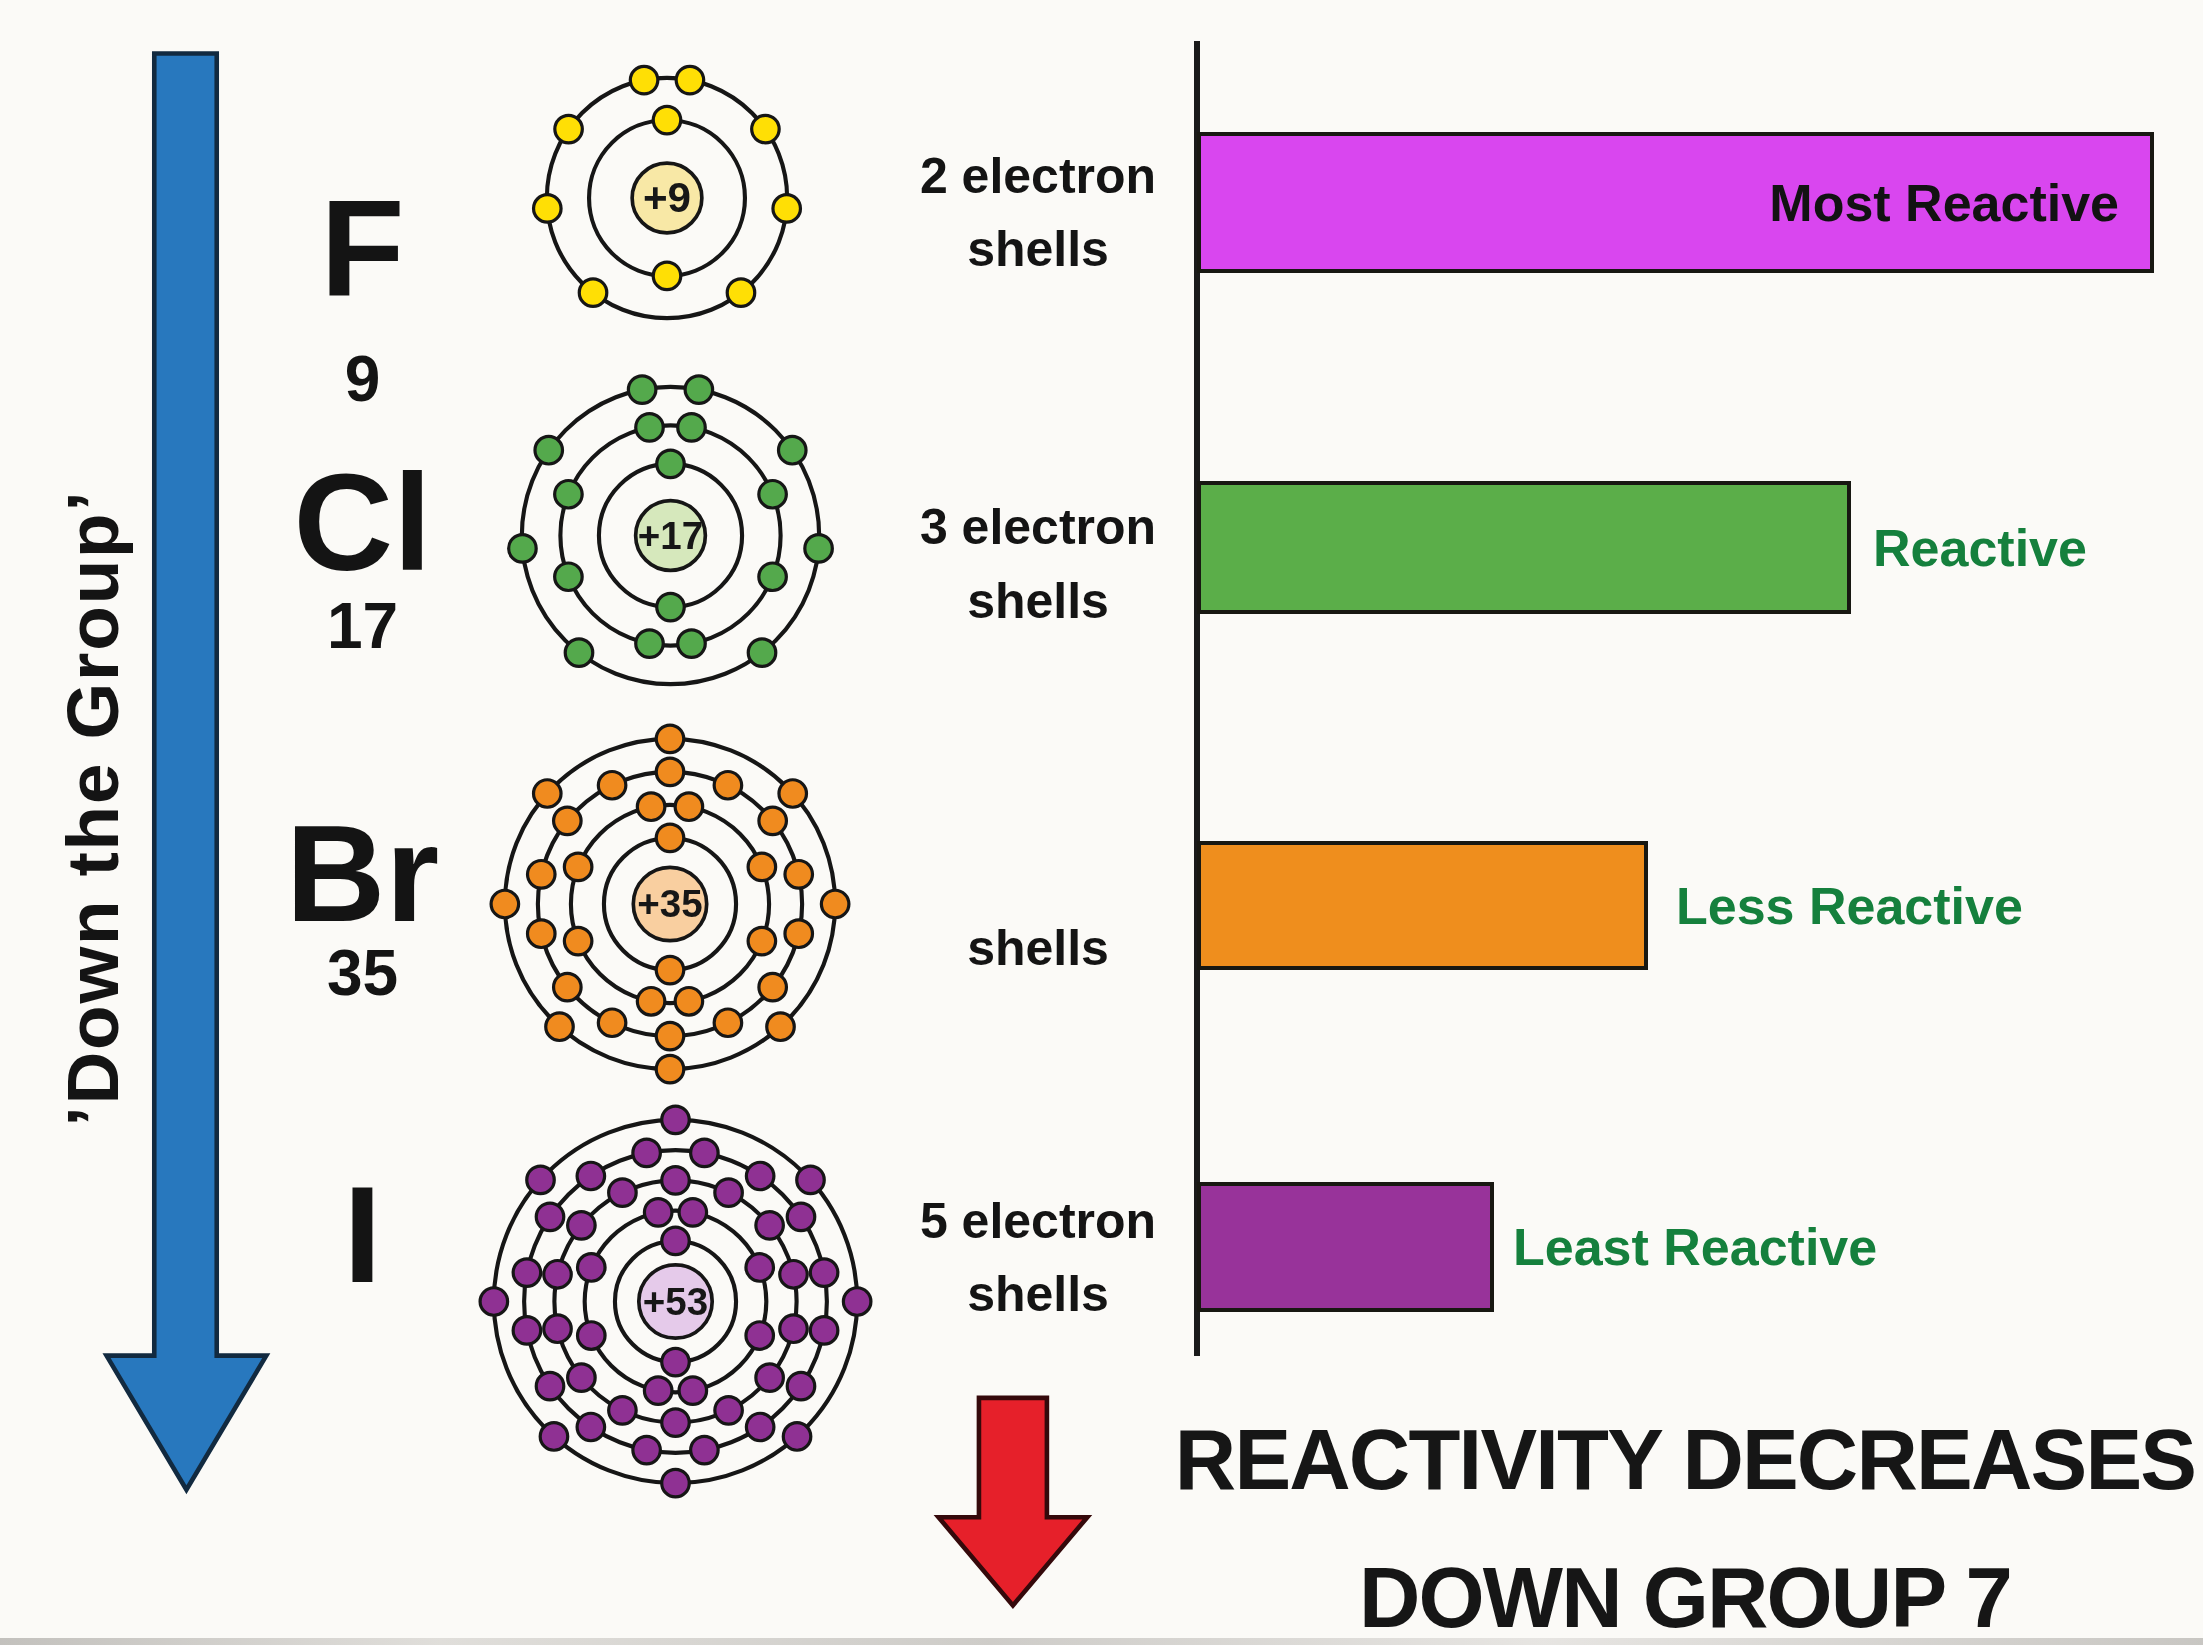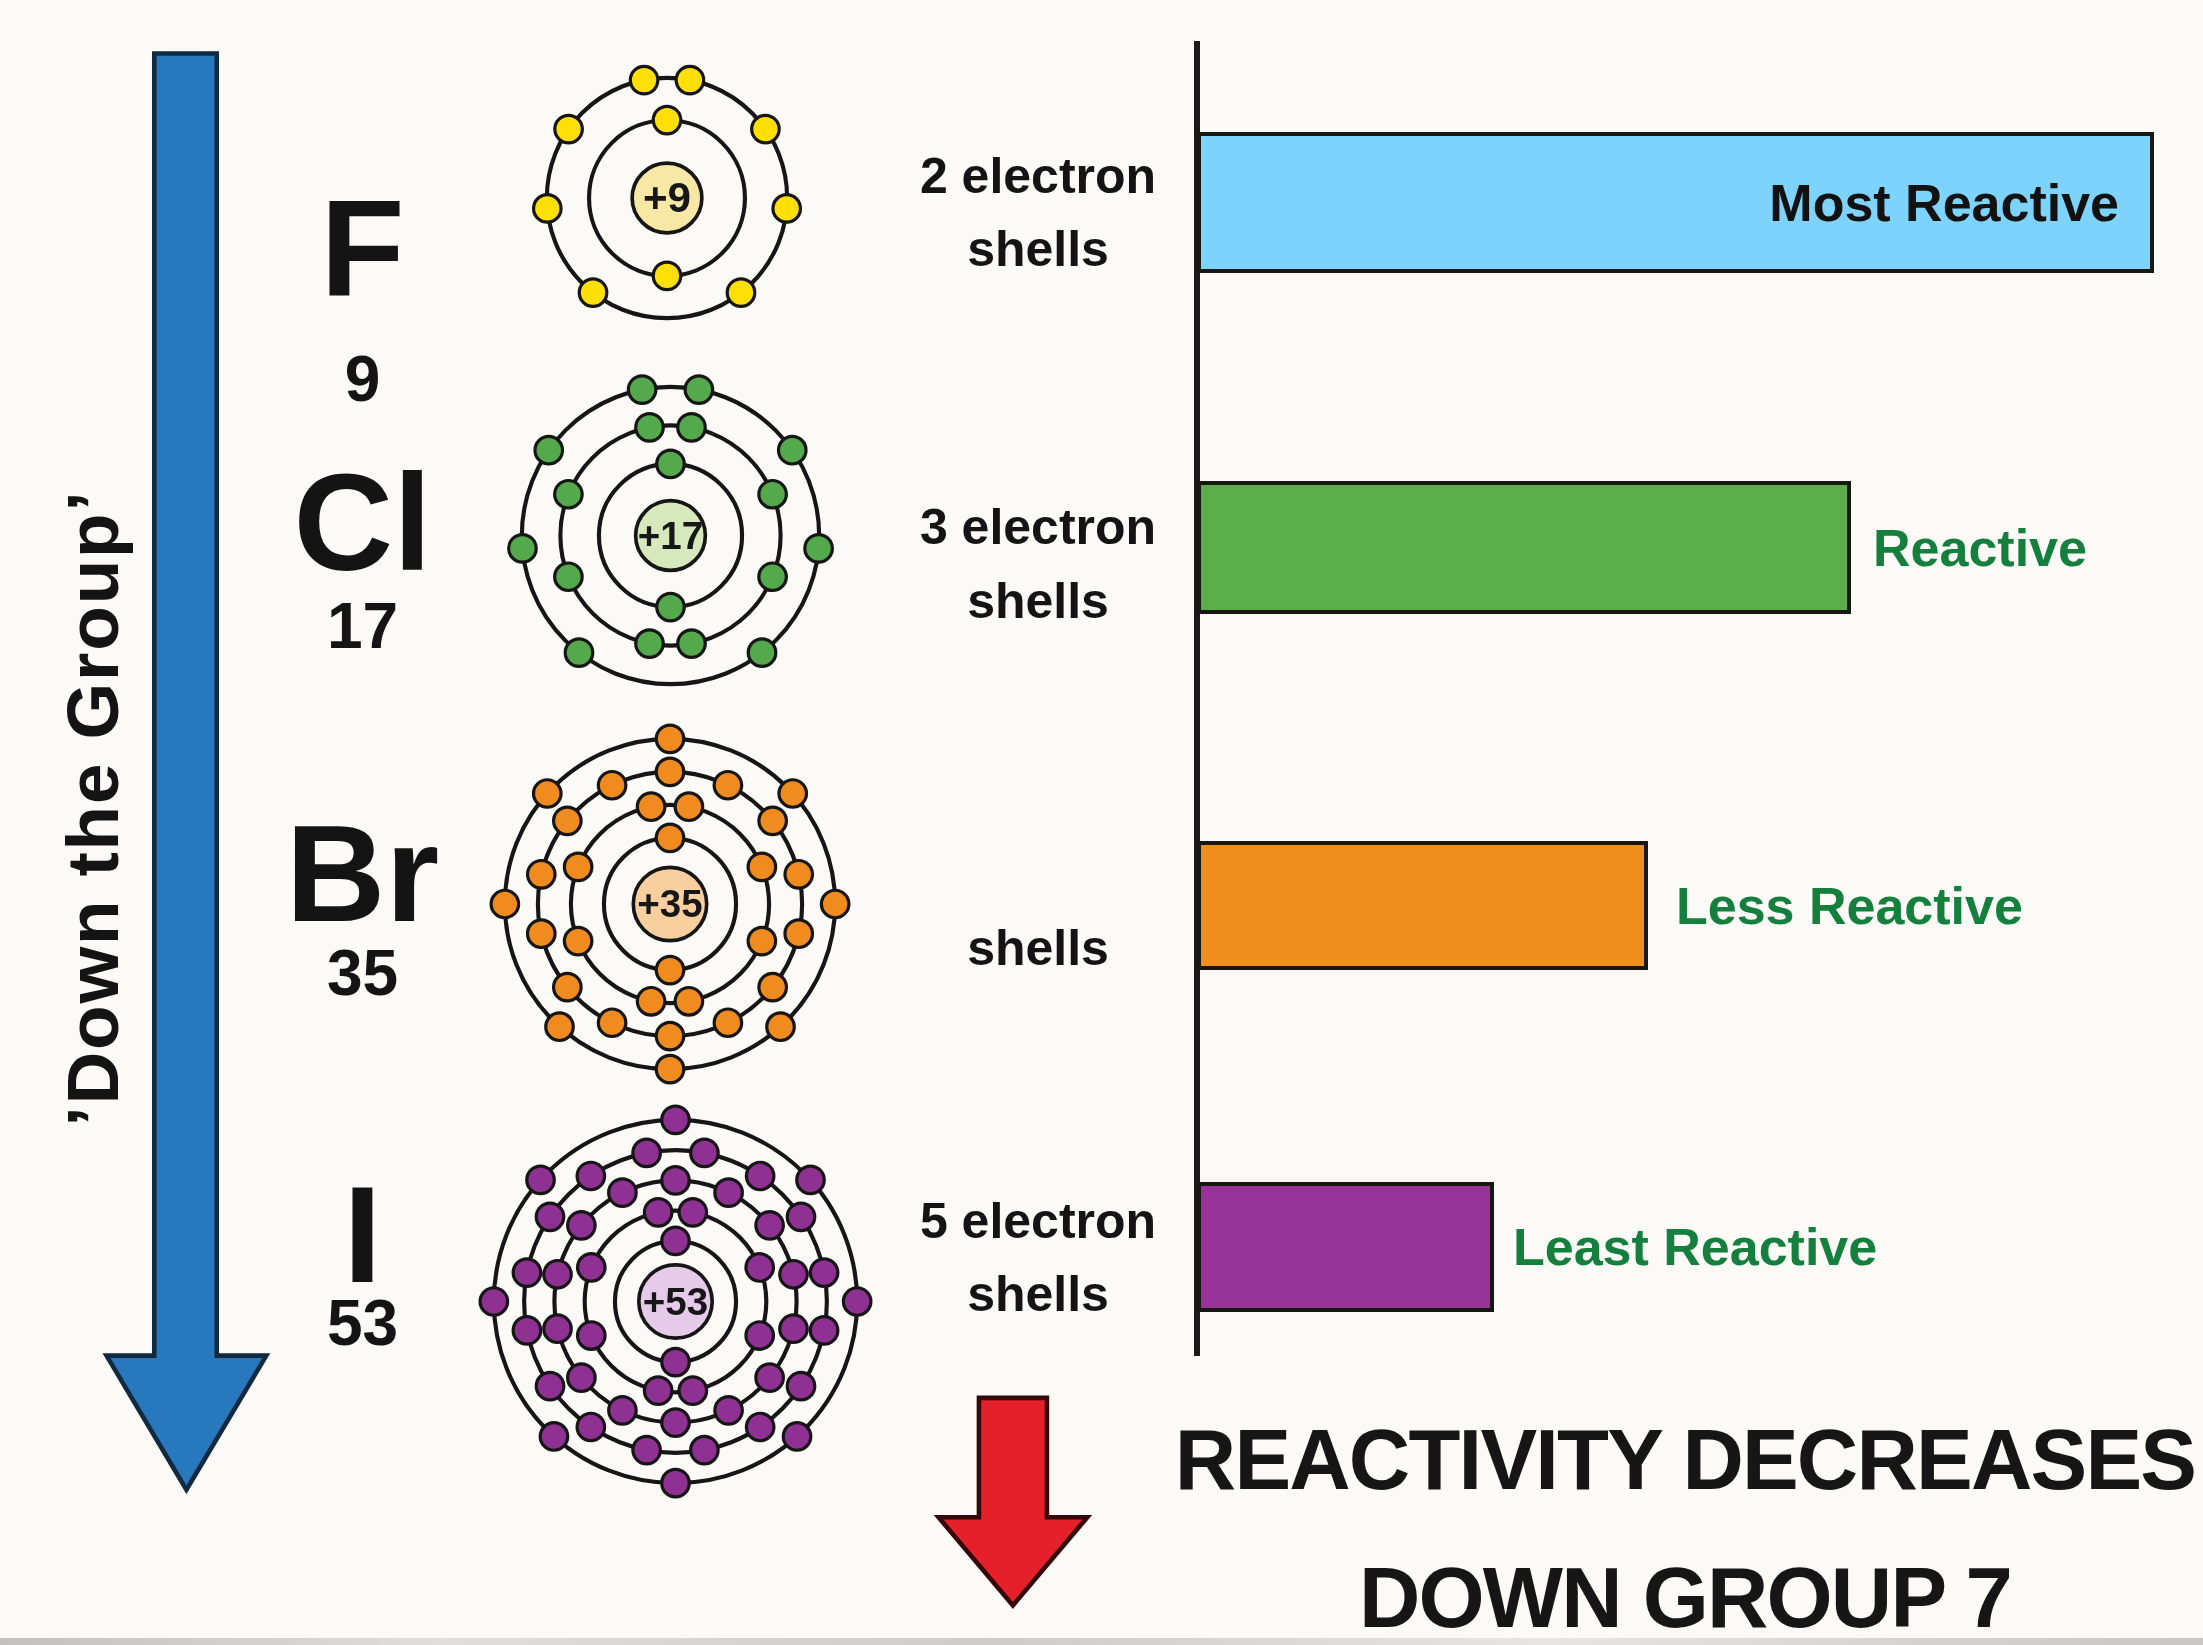--- a/index.html
+++ b/index.html
@@ -67,21 +67,20 @@
 
   <div class="group-label">’Down the Group’</div>
 
   <div class="el-symbol" style="left: 197px; top: 179px;">F</div>
   <div class="el-number" style="left: 197px; top: 347px;">9</div>
   <div class="el-symbol" style="left: 197px; top: 445px; margin-top: 8px;">Cl</div>
   <div class="el-number" style="left: 197px; top: 594px;">17</div>
   <div class="el-symbol" style="left: 197px; top: 804px;">Br</div>
   <div class="el-number" style="left: 197px; top: 941px;">35</div>
   <div class="el-symbol" style="left: 197px; top: 1165px;">I</div>
-  <div class="el-number" style="left: 197px; top: 1291px;">53</div>
 
   <svg class="abs" width="288" height="288" viewBox="0 0 314 314" style="left: 523px; top: 54px;">
       <circle cx="157" cy="157" r="85" fill="none" stroke="#161616" stroke-width="4.5"></circle>
       <circle cx="157" cy="157" r="131" fill="none" stroke="#161616" stroke-width="4.5"></circle>
       <circle cx="157" cy="157" r="38" fill="#F8E8A6" stroke="#161616" stroke-width="4"></circle>
       <text x="157" y="172.64" text-anchor="middle" fill="#171717" font-family="&quot;Liberation Sans&quot;, sans-serif" font-size="46" font-weight="bold">+9</text>
       <circle cx="157" cy="72" r="15" fill="#FFDF05" stroke="#161616" stroke-width="3.5"></circle>
       <circle cx="157" cy="242" r="15" fill="#FFDF05" stroke="#161616" stroke-width="3.5"></circle>
       <circle cx="132.00402160567262" cy="28.406838968356027" r="15" fill="#FFDF05" stroke="#161616" stroke-width="3.5"></circle>
       <circle cx="181.99597839432738" cy="28.406838968356027" r="15" fill="#FFDF05" stroke="#161616" stroke-width="3.5"></circle>
@@ -218,21 +217,21 @@
   <div class="shell-label" style="left: 799px; top: 140px;">2 electron</div>
   <div class="shell-label" style="left: 799px; top: 213px;">shells</div>
   <div class="shell-label" style="left: 799px; top: 491px;">3 electron</div>
   <div class="shell-label" style="left: 799px; top: 565px;">shells</div>
   <div class="shell-label" style="left: 799px; top: 912px;">shells</div>
   <div class="shell-label" style="left: 799px; top: 1185px;">5 electron</div>
   <div class="shell-label" style="left: 799px; top: 1258px;">shells</div>
 
   <div class="axis" style="left:1194px;top:41px;width:5.5px;height:1315px;"></div>
 
-  <div class="bar" style="left: 1197px; top: 132px; width: 957px; height: 141px; background: #7dd3fc; text-align: right;">
+  <div class="bar" style="left: 1197px; top: 132px; width: 957px; height: 141px; background: #d946ef; text-align: right;">
     <span class="bar-label-inside">Most Reactive</span>
   </div>
   <div class="bar" style="left: 1197px; top: 481px; width: 654px; height: 133px; background: rgb(91, 174, 73);"></div>
   <div class="bar-label-out" style="left: 1873px; top: 481px; height: 133px;">Reactive</div>
   <div class="bar" style="left: 1197px; top: 841px; width: 451px; height: 129px; background: rgb(239, 142, 29);"></div>
   <div class="bar-label-out" style="left: 1676px; top: 841px; height: 129px;">Less Reactive</div>
   <div class="bar" style="left: 1197px; top: 1182px; width: 297px; height: 130px; background: rgb(152, 51, 154);"></div>
   <div class="bar-label-out" style="left: 1513px; top: 1182px; height: 130px;">Least Reactive</div>
 
   <div class="title-line" style="top:1414px;">REACTIVITY DECREASES</div>

